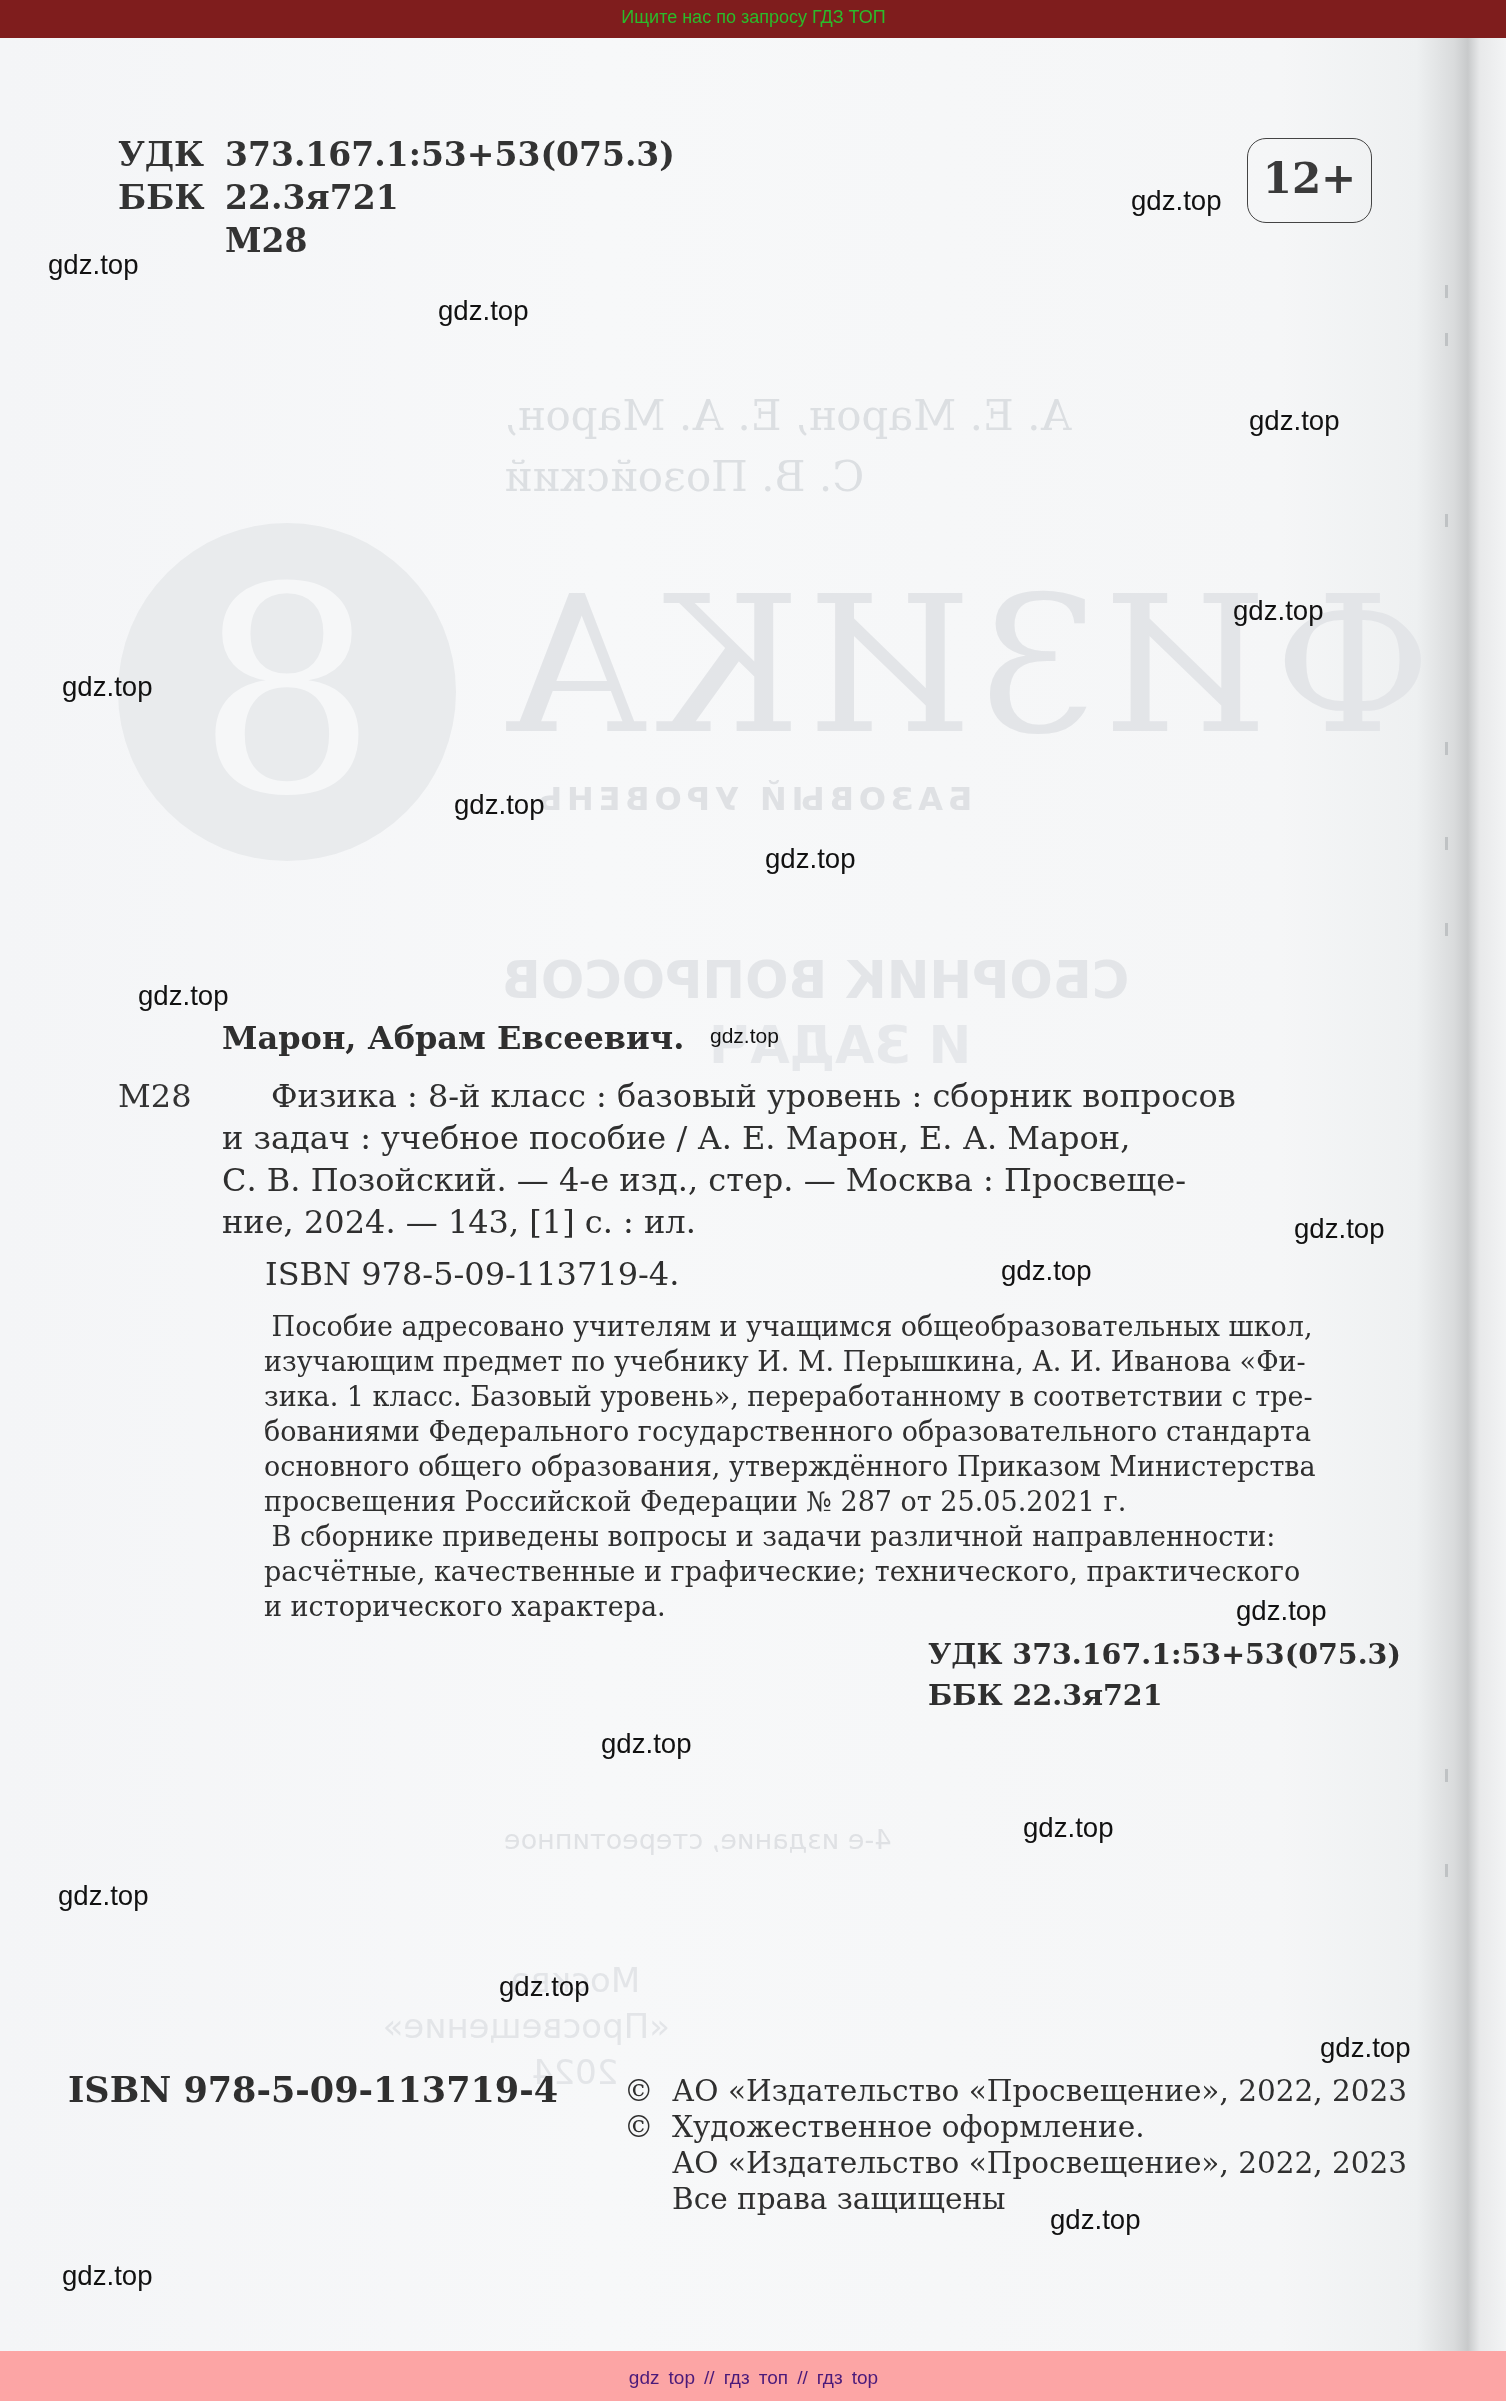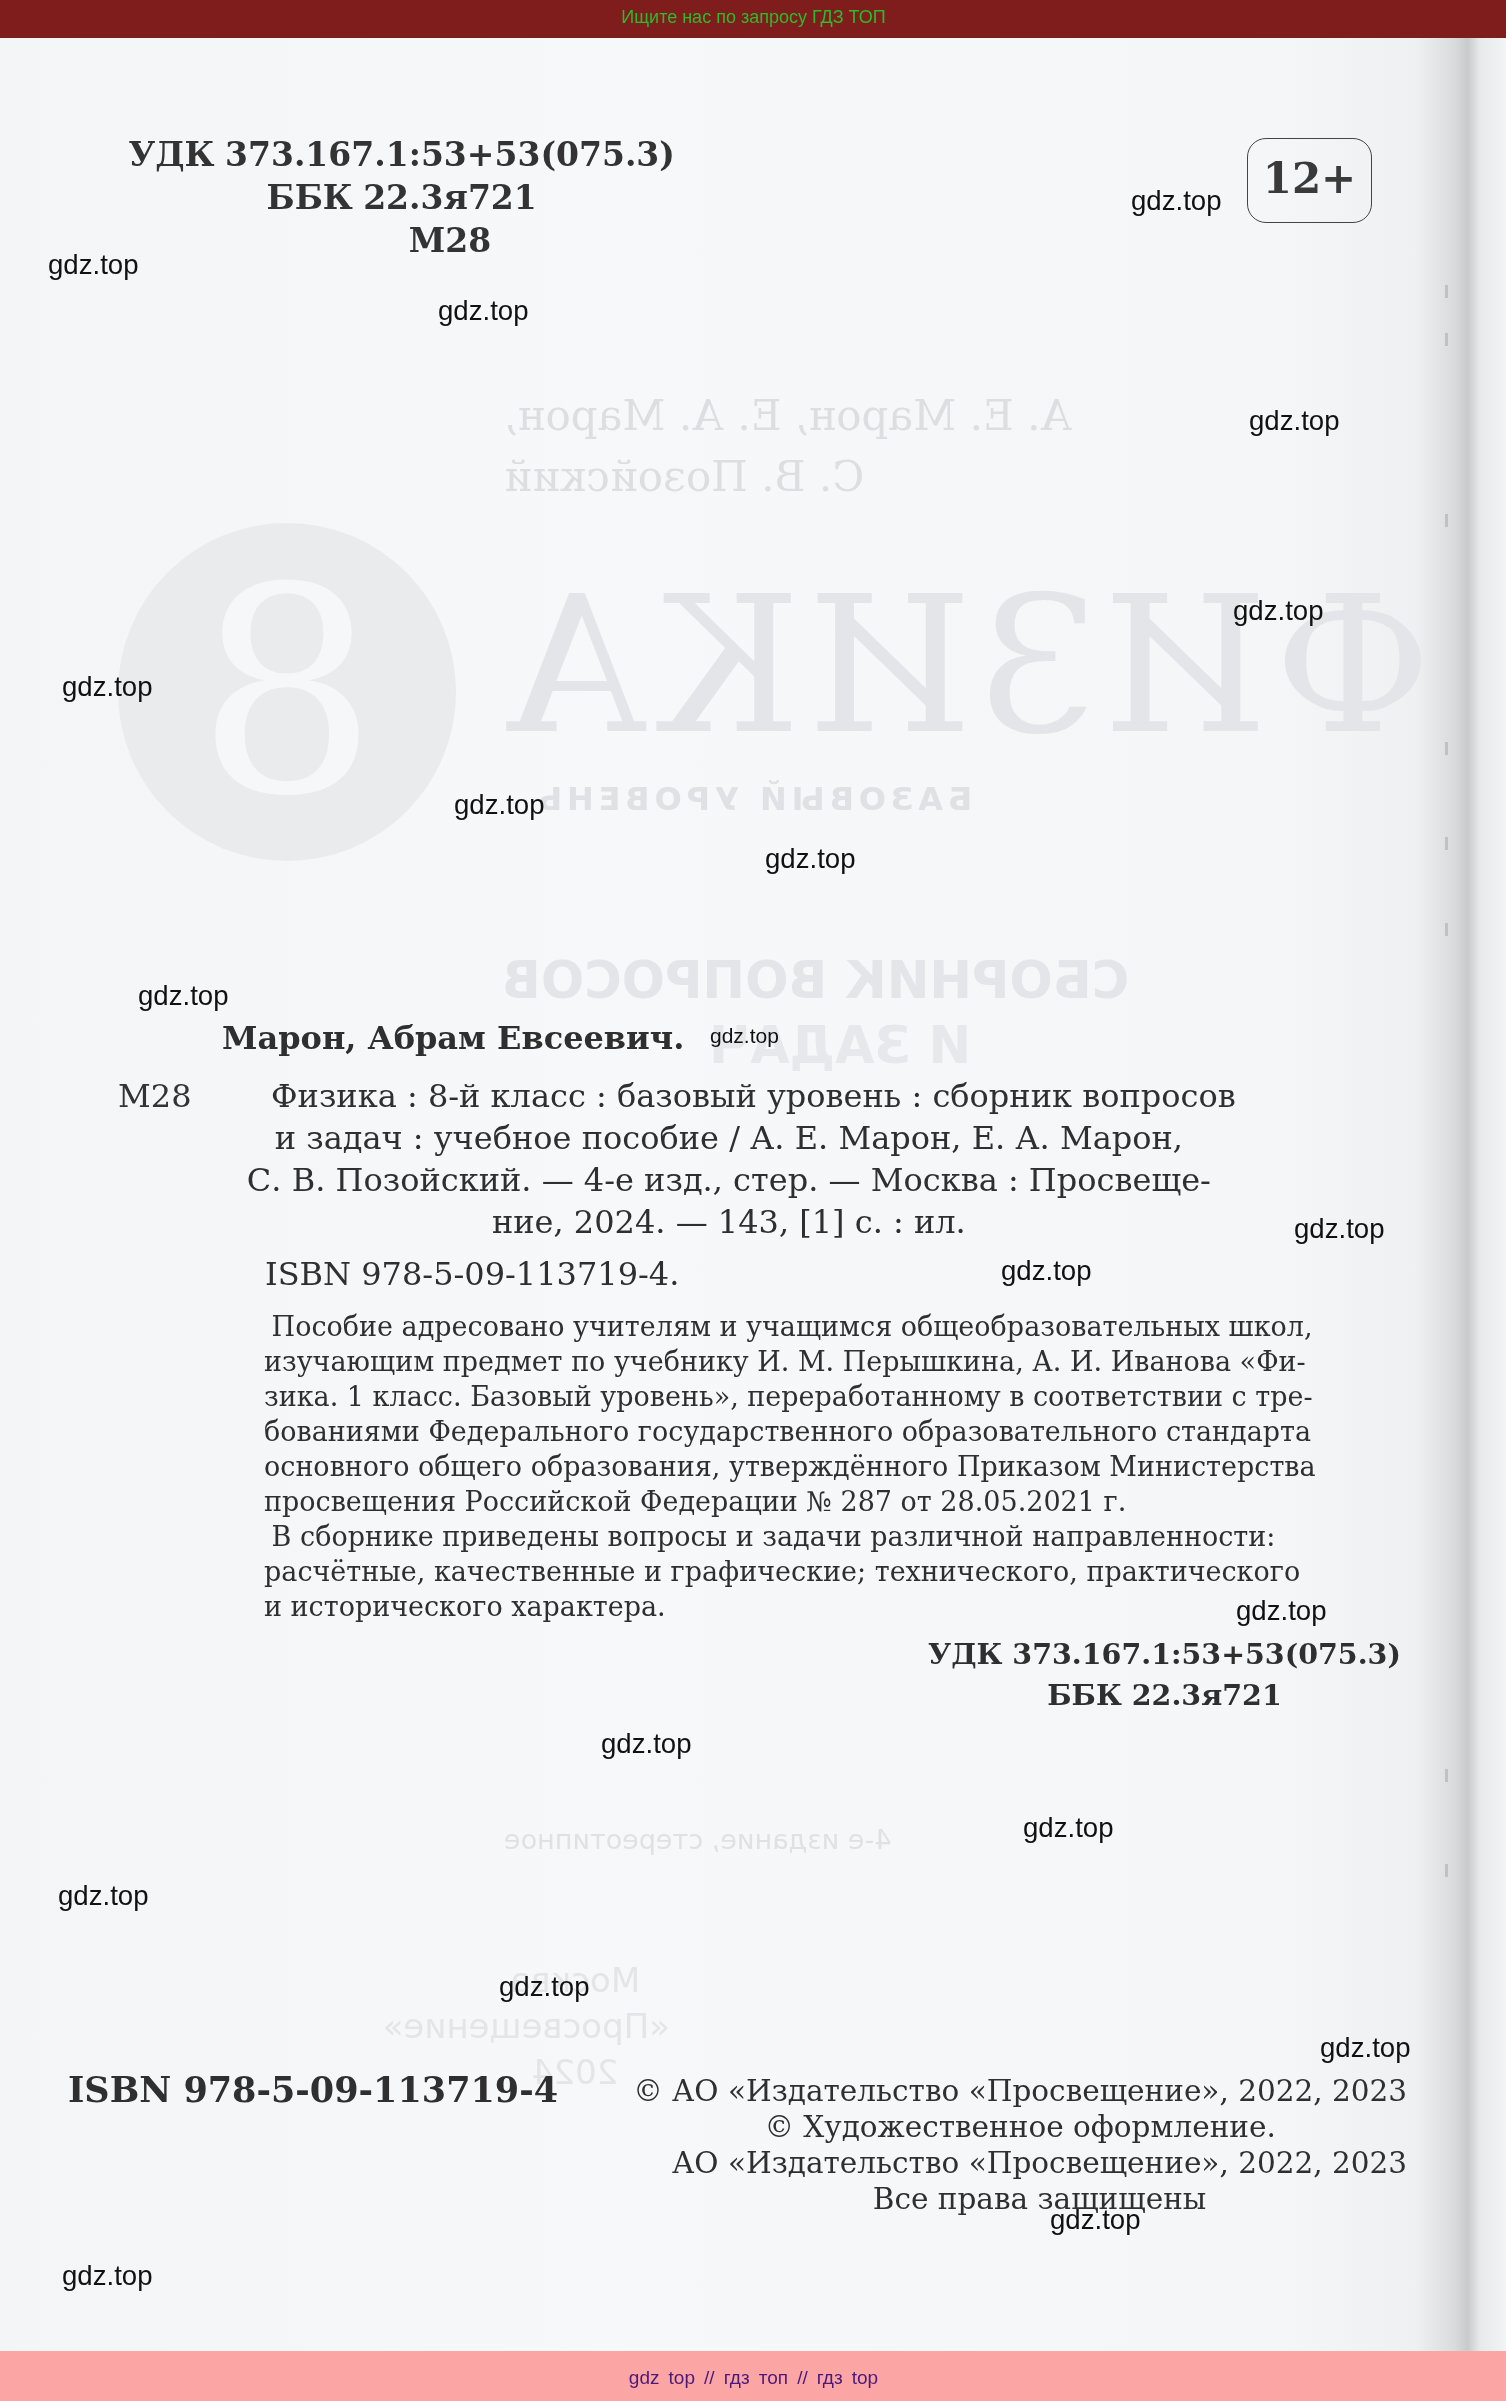--- a/index.html
+++ b/index.html
@@ -18,21 +18,21 @@
   .page {
     position: absolute; left: 0; top: 38px; width: 1507px; height: 2313px;
     background: linear-gradient(90deg, #f4f5f7 0%, #f7f8f9 40%, #f5f6f7 85%, #eef0f1 94%, #d9dbdc 96.5%, #c8cacb 97.4%, #e8e9ea 98.2%, #f3f4f5 100%);
   }
   .bottom-banner {
     position: absolute; left: 0; top: 2351px; width: 1507px; height: 50px;
     background: #fca5a5; text-align: center;
     font-family: "Liberation Sans", sans-serif; font-size: 19px; line-height: 53px;
     color: #4a1a7a; word-spacing: 3.8px;
   }
-  .abs { position: absolute; white-space: nowrap; text-align: center; }
+  .abs { position: absolute; white-space: nowrap; }
   .udc-top { font-size: 33px; font-weight: bold; line-height: 43px; color: #333; }
   .udc-top .lbl { display: inline-block; width: 107px; }
   .badge-age {
     position: absolute; left: 1247px; top: 138px; width: 125px; height: 85px;
     border: 1.9px solid #444; border-radius: 19px; box-sizing: border-box;
     font-size: 42px; font-weight: bold; color: #3a3a3a; text-align: center; line-height: 80px;
   }
   .ghost { color: #dcdfe2; }
   .ghost-authors { font-size: 42px; line-height: 61px; transform: scaleX(-1); text-align: right; }
   .ghost-title { font-size: 190px; letter-spacing: 5.7px; transform: scaleX(-1); font-family: "DejaVu Serif", serif; color: #e3e5e8; }
@@ -117,21 +117,21 @@
   <div>ние, 2024. — 143, [1] с. : ил.</div>
 </div>
 <div class="abs isbn-line" style="left:265px; top:1255px;">ISBN 978-5-09-113719-4.</div>
 
 <div class="abs annot" style="left:264px; top:1309px;">
   <div style="padding-left:7.6px;">Пособие адресовано учителям и учащимся общеобразовательных школ,</div>
   <div>изучающим предмет по учебнику И. М. Перышкина, А. И. Иванова «Фи-</div>
   <div>зика. 1 класс. Базовый уровень», переработанному в соответствии с тре-</div>
   <div>бованиями Федерального государственного образовательного стандарта</div>
   <div>основного общего образования, утверждённого Приказом Министерства</div>
-  <div>просвещения Российской Федерации № 287 от 28.05.2021 г.</div>
+  <div>просвещения Российской Федерации № 287 от 25.05.2021 г.</div>
   <div style="padding-left:7.6px;">В сборнике приведены вопросы и задачи различной направленности:</div>
   <div>расчётные, качественные и графические; технического, практического</div>
   <div>и исторического характера.</div>
 </div>
 
 <div class="abs udc-bottom" style="left:928px; top:1634px;">
   <div>УДК 373.167.1:53+53(075.3)</div>
   <div>ББК 22.3я721</div>
 </div>
 

